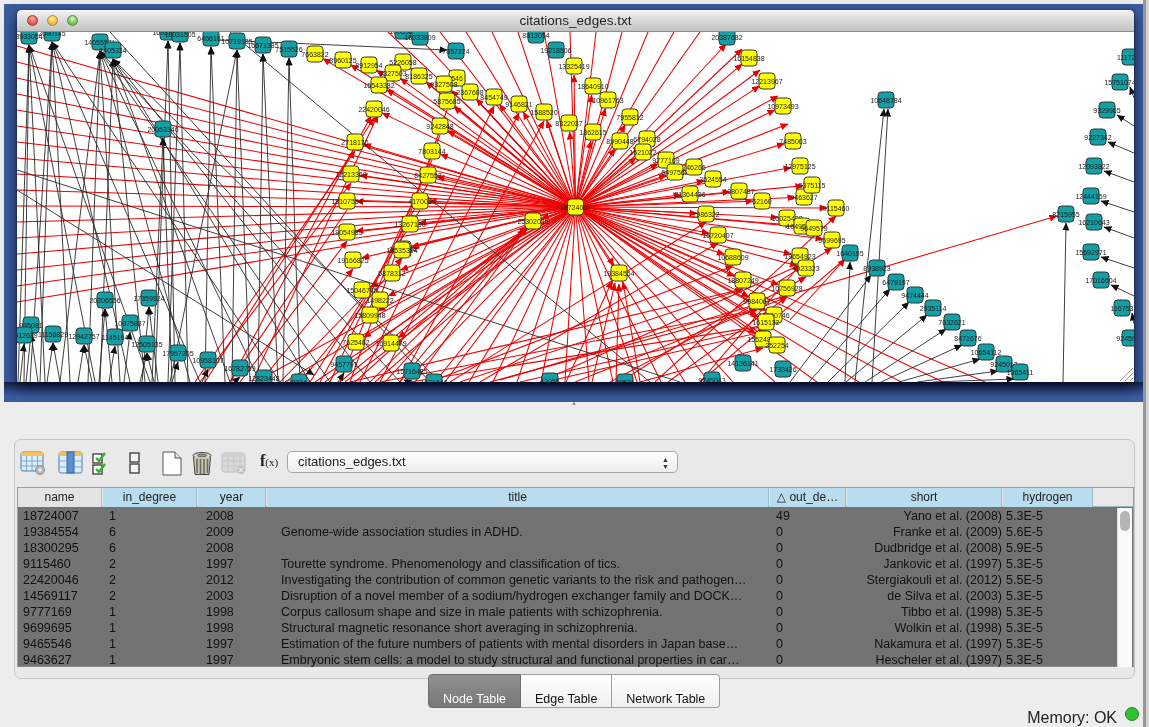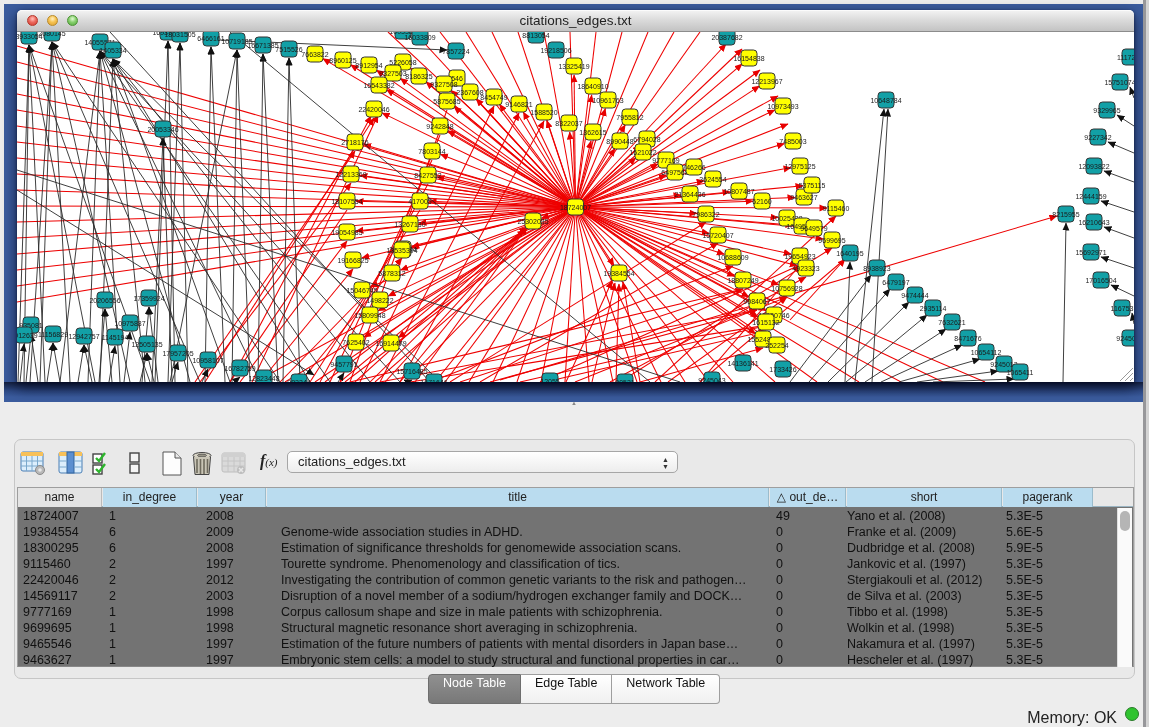--- a/index.html
+++ b/index.html
@@ -39,26 +39,26 @@
 #th1{left:85px;width:94px}
 #th2{left:180px;width:68px}
 #th3{left:249px;width:502px}
 #th4{left:752px;width:76px}
 #th5{left:829px;width:155px}
 #th6{left:985px;width:90px}
 #rows{position:absolute;left:0;top:20px;width:1100px}
 .tr{position:relative;height:16px;font-size:12.5px;color:#111;white-space:nowrap}
 .tr div{position:absolute;top:0;line-height:16px}
 .c0{left:5px}.c1{left:91px}.c2{left:188px}.c3{left:263px}.c4{left:758px}
-.c5{left:829px;width:155px;text-align:left}.c6{left:988px}
+.c5{left:829px;width:155px;text-align:right}.c6{left:988px}
 #vsb{position:absolute;right:1px;top:20px;width:15px;height:159px;background:#fafafa;border-left:1px solid #e0e0e0}
 #vthumb{position:absolute;left:2px;top:3px;width:10px;height:20px;background:#b5b5b5;border-radius:5px}
 
 #tabs{position:absolute;left:428px;top:272px;height:18px;display:flex}
-.tab{height:30px;font-size:12.5px;line-height:17px;padding:0 14px;border:1px solid #9e9e9e;border-left:none}
+.tab{height:18px;font-size:12.5px;line-height:17px;padding:16px 14px;border:1px solid #9e9e9e;border-left:none}
 #tab1{background:linear-gradient(#909090,#787878);color:#fff;border:1px solid #6e6e6e;border-radius:4px 0 0 4px}
 #tab2{background:linear-gradient(#fff,#f0f0f0);color:#111}
 #tab3{background:linear-gradient(#fff,#f0f0f0);color:#111;border-radius:0 4px 4px 0}
 #mem{position:absolute;right:26px;top:307px;font-size:16px;color:#222}
 #memdot{position:absolute;right:4px;top:305px;width:14px;height:14px;border-radius:50%;background:#2fc32f;border:1px solid #2a7b2a}
 #grip{position:absolute;left:571px;top:-2px;color:#888;font-size:6px}
 </style></head>
 <body>
 <div id="stage">
  <div id="blue"></div>
@@ -672,31 +672,31 @@
   </svg>
   <svg class="icon" style="left:221px" width="26" height="25" viewBox="0 0 26 25">
     <g opacity="0.55">
     <rect x="1" y="2" width="23" height="19" rx="2" fill="#cfcfcf" stroke="#9a9a9a"></rect>
     <rect x="1" y="2" width="23" height="4" fill="#bdbdbd"></rect>
     <path d="M1 10h23M1 15h23M7 6v15M13 6v15M19 6v15" stroke="#a8a8a8"></path>
     <circle cx="20" cy="19" r="4" fill="#9b9b9b"></circle>
         </g>
     <path d="M18 17 L22 21 M22 17 L18 21" stroke="#e8e8e8" stroke-width="1.6"></path>
   </svg>
-  <div class="icon" style="left:260px;top:50px;width:30px;font-family:'Liberation Serif',serif;font-style:italic;font-size:16px;color:#222"><b>f</b><span style="font-size:11px">(x)</span></div>
+  <div class="icon" style="left:260px;top:50px;width:30px;font-family:'Liberation Serif',serif;font-size:16px;color:#222"><b>f</b><span style="font-size:11px">(x)</span></div>
   <div id="dd">citations_edges.txt<div class="ud">▲<br>▼</div></div>
   <div id="tbl">
     <div id="thead">
       <div class="th" id="th0">name</div>
       <div class="th" id="th1">in_degree</div>
       <div class="th" id="th2">year</div>
       <div class="th" id="th3">title</div>
       <div class="th" id="th4">△ out_de…</div>
       <div class="th" id="th5">short</div>
-      <div class="th" id="th6">pagerank</div>
+      <div class="th" id="th6">hydrogen</div>
     </div>
     <div id="rows">
 <div class="tr">
             <div class="c0">18724007</div>
             <div class="c1">1</div>
             <div class="c2">2008</div>
             <div class="c4">49</div>
             <div class="c5">Yano et al. (2008)</div>
             <div class="c6">5.3E-5</div>
           </div>
@@ -706,21 +706,20 @@
             <div class="c2">2009</div>
             <div class="c3">Genome-wide association studies in ADHD.</div>
             <div class="c4">0</div>
             <div class="c5">Franke et al. (2009)</div>
             <div class="c6">5.6E-5</div>
           </div>
 <div class="tr">
             <div class="c0">18300295</div>
             <div class="c1">6</div>
             <div class="c2">2008</div>
-            <div class="c3">Estimation of significance thresholds for genomewide association scans.</div>
             <div class="c4">0</div>
             <div class="c5">Dudbridge et al. (2008)</div>
             <div class="c6">5.9E-5</div>
           </div>
 <div class="tr">
             <div class="c0">9115460</div>
             <div class="c1">2</div>
             <div class="c2">1997</div>
             <div class="c3">Tourette syndrome. Phenomenology and classification of tics.</div>
             <div class="c4">0</div>

